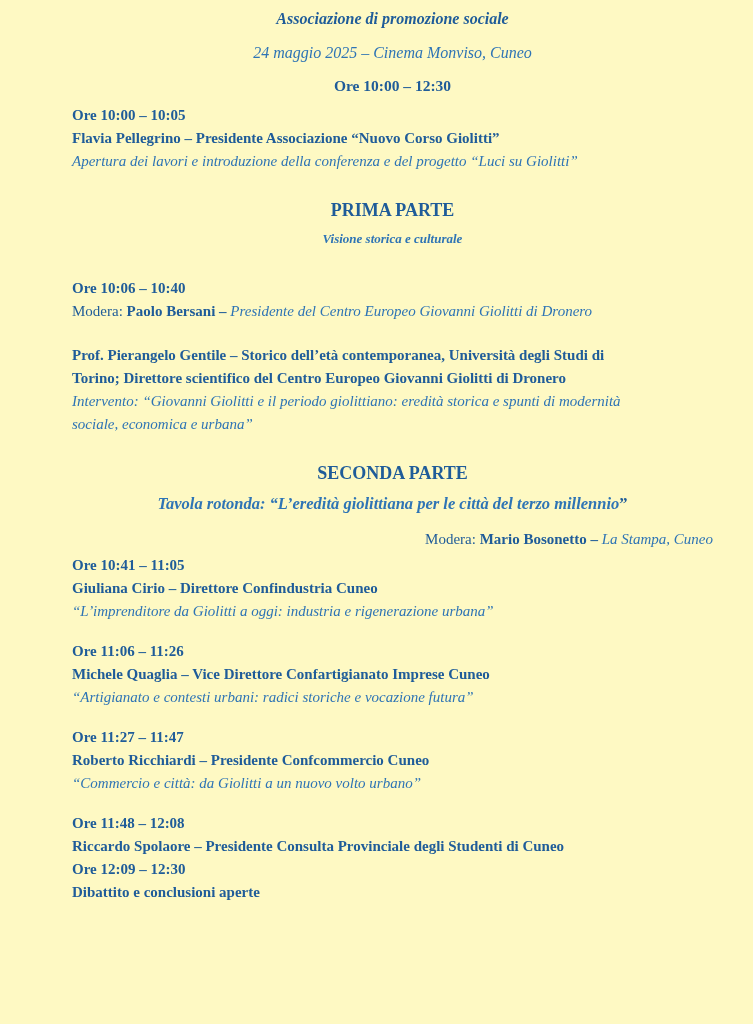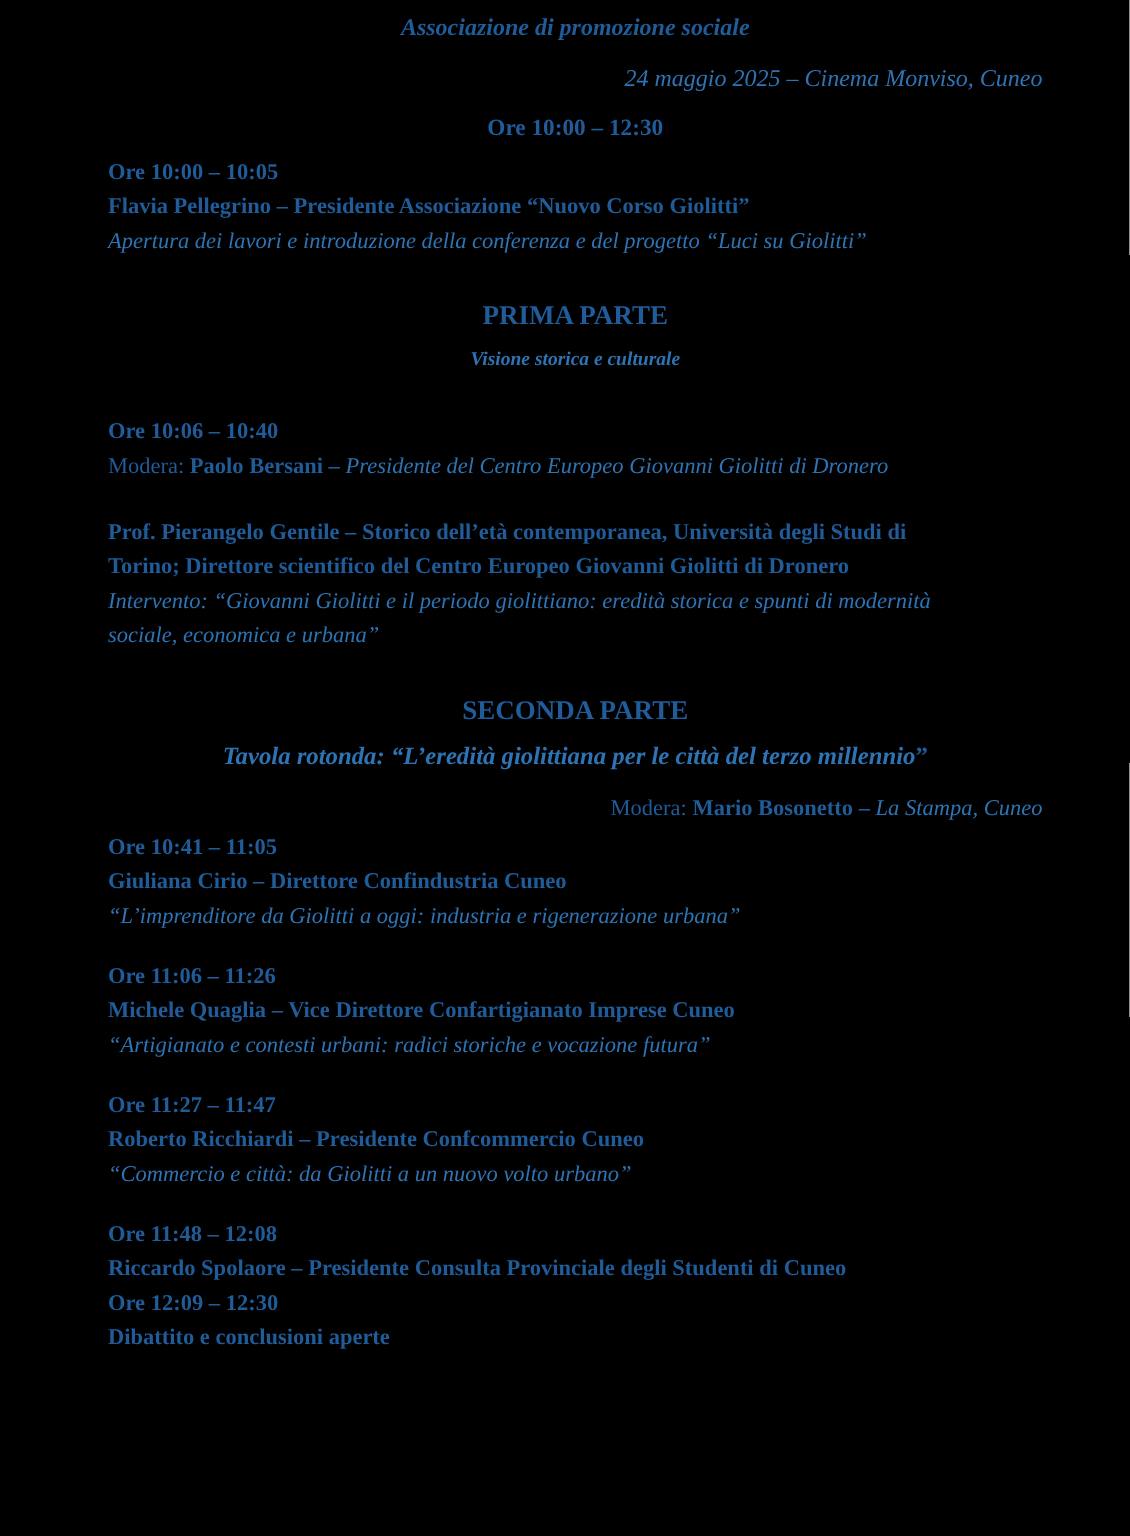--- a/index.html
+++ b/index.html
@@ -1,34 +1,34 @@
 <!DOCTYPE html>
 <html><head>
 <meta charset="utf-8">
 <style>
   html, body { margin: 0; padding: 0; background: #ffffff; }
   .page {
     width: 753px;
     height: 1024px;
     box-sizing: border-box;
-    background: #000000;
-    padding: 6px 58px 0 72px;
+    background: #fef9c3;
+    padding: 6px 40px 0 72px;
     font-family: "Liberation Serif", "DejaVu Serif", serif;
     overflow: hidden;
     position: relative;
   }
   .center { text-align: center; }
   .dark   { color: #1F5C99; }
   .light  { color: #2E74B5; }
   .bold   { font-weight: bold; }
   .italic { font-style: italic; }
 
   .assoc-line   { font-size: 16px; font-weight: bold; font-style: italic; color: #1F5C99; margin-top: 3px; line-height: 20px; }
   .conf-title   { font-size: 17.5px; font-weight: bold; color: #1F5C99; margin-top: 11px; line-height: 20px; }
-  .date-loc     { font-size: 16px; font-style: italic; color: #2E74B5; margin-top: 14px; line-height: 20px; text-align: right; }
+  .date-loc     { font-size: 16px; font-style: italic; color: #2E74B5; margin-top: 14px; line-height: 20px; }
   .time-range   { font-size: 15.5px; font-weight: bold; color: #1F5C99; margin-top: 13px; line-height: 19px; }
 
   .body-line    { font-size: 15px; line-height: 23px; white-space: nowrap; }
   .opening-block { margin-top: 9px; }
 
   .part-heading { font-size: 18px; font-weight: bold; color: #1F5C99; margin-top: 26px; line-height: 22px; }
   .part-sub     { font-size: 13px; font-weight: bold; font-style: italic; color: #2E74B5; margin-top: 7px; line-height: 22px; }
 
   .session-time-1 { margin-top: 27px; }
   .keynote-block  { margin-top: 21px; }

